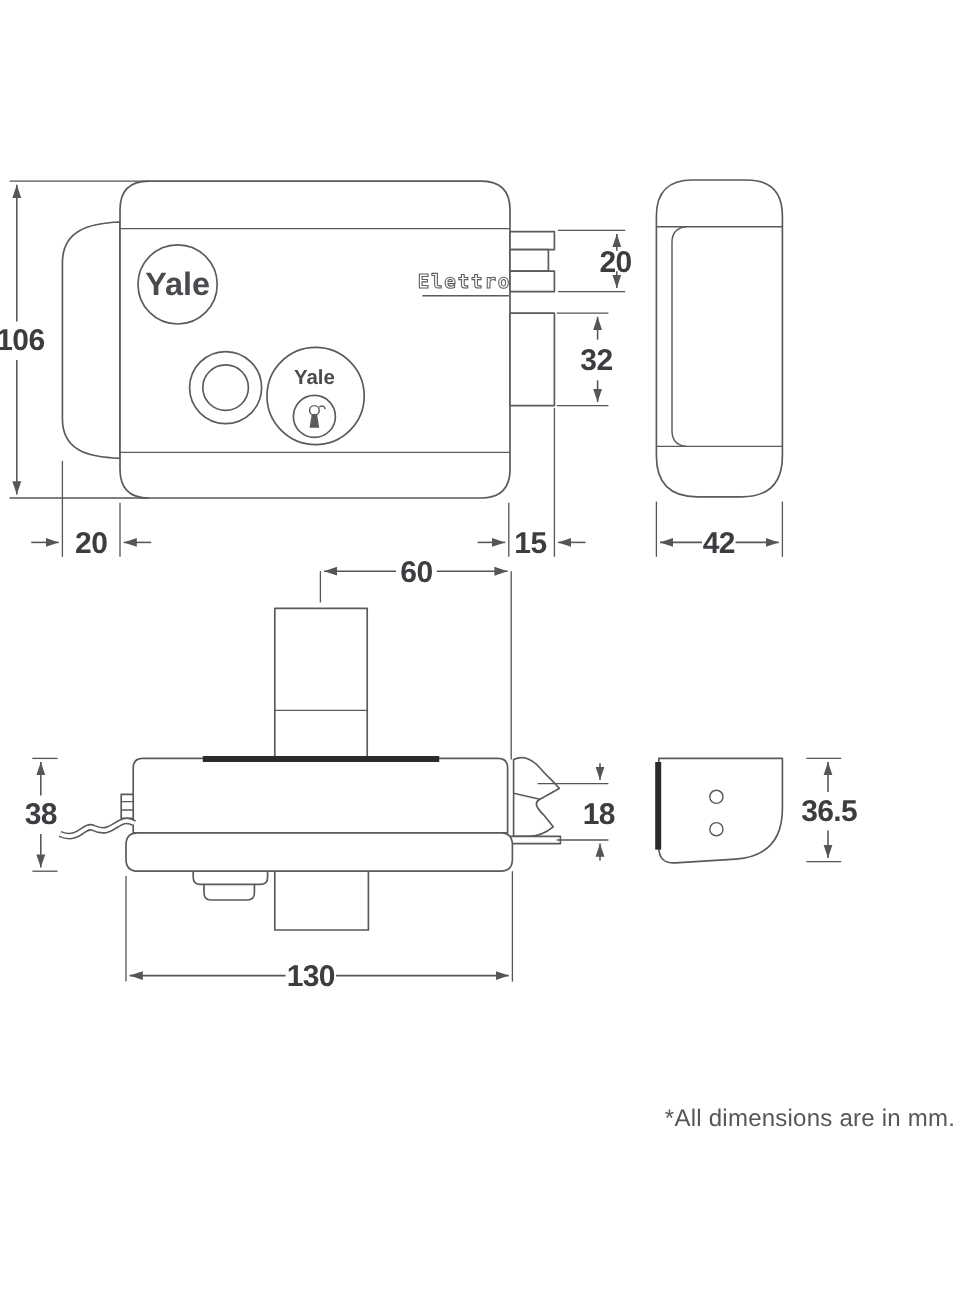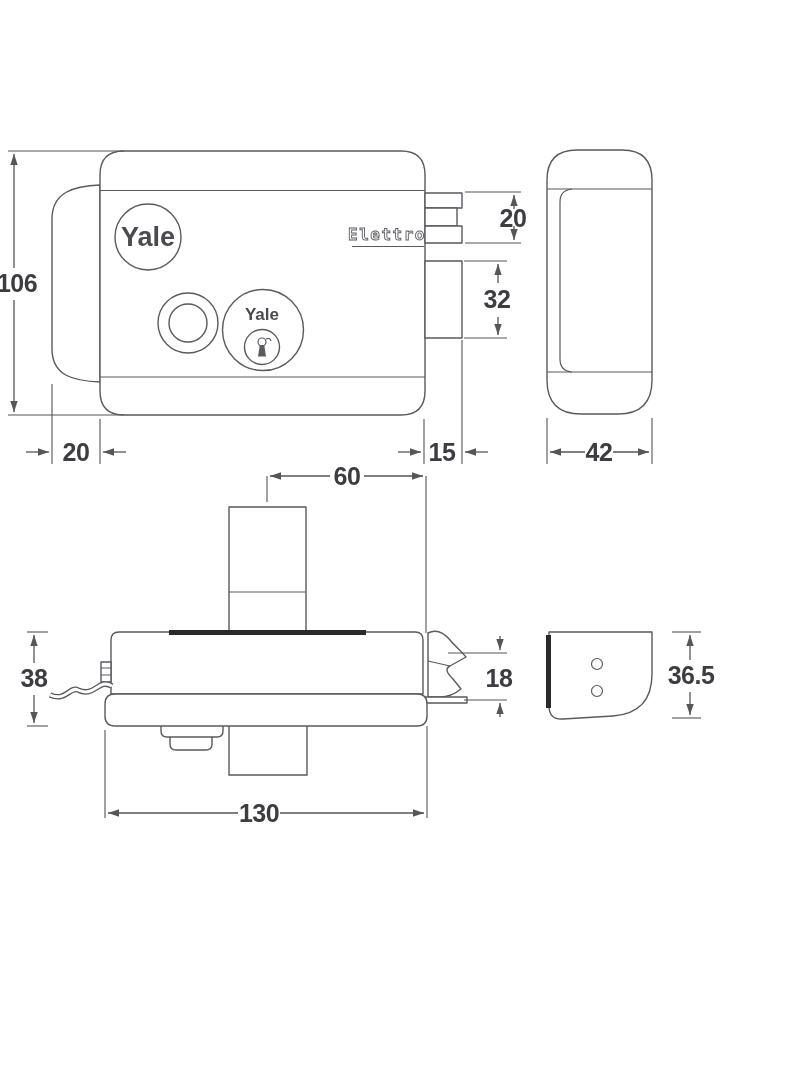--- a/index.html
+++ b/index.html
@@ -187,13 +187,14 @@
 
   <g>
     <path class="extline" d="M672,632 H701"></path>
     <path class="extline" d="M672,718 H701"></path>
     <path class="dimline" d="M690,660 L690,635" marker-end="url(#arr)"></path>
     <path class="dimline" d="M690,692 L690,715" marker-end="url(#arr)"></path>
     <text class="dimtext" x="691" y="684">36.5</text>
   </g>
 </svg>
 
+<div class="footnote">*All dimensions are in mm.</div>
 </div>
 
 </body></html>

